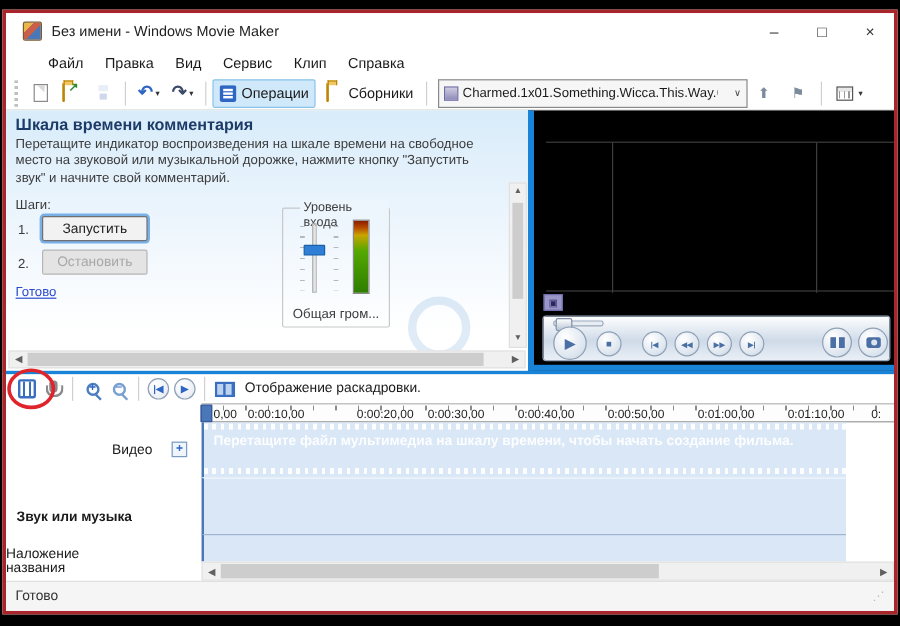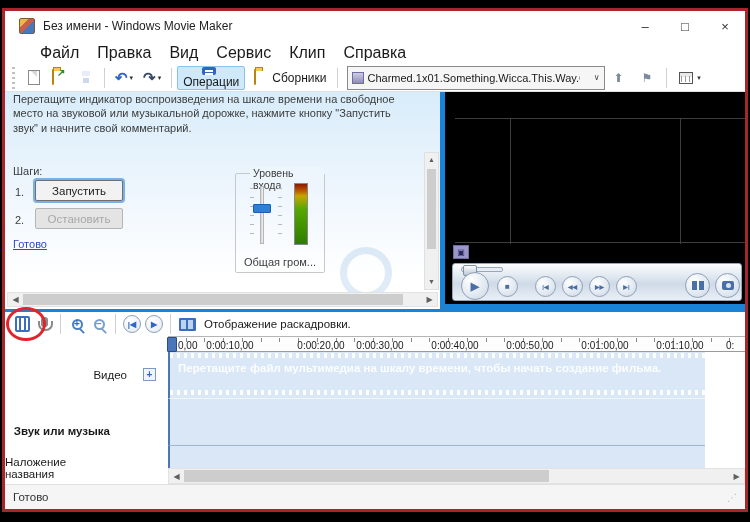--- a/index.html
+++ b/index.html
@@ -13,27 +13,27 @@
   .titlebar { left:0; top:0; width:740px; height:30px; background:#fff; display:flex; align-items:center; }
   .app-icon { width:16px; height:16px; margin:0 8px 0 14px;
               background:linear-gradient(135deg,#e8b84a 0 30%,#c95f4a 30% 55%,#4a77b8 55% 100%);
               border:1px solid #7a5a30; border-radius:2px; }
   .title-text { font-size:12px; color:#222; }
   .win-controls { margin-left:auto; display:flex; }
   .win-btn { width:40px; height:30px; display:flex; align-items:center; justify-content:center;
              font-size:13px; color:#333; }
   .menubar { left:0; top:30px; width:740px; height:23px; background:#fff; display:flex;
              align-items:center; padding-left:26px; }
-  .menu-item { font-size:16px; color:#1a1a1a; padding:3px 9px; }
+  .menu-item { font-size:12px; color:#1a1a1a; padding:3px 9px; }
   .grip { width:3px; background:repeating-linear-gradient(#c0c0c0 0 2px, transparent 2px 5px); }
   .toolbar { left:0; top:53px; width:740px; height:28px; background:#fff;
              border-bottom:1px solid #e0e0e0; display:flex; align-items:center; }
   .tsep { width:1px; height:20px; background:#d0d0d0; margin:0 5px; }
   .tbtn { height:24px; display:flex; align-items:center; padding:0 5px; font-size:12px; color:#1a1a1a; }
-  .tbtn.hl { background:#cfe8fa; border:1px solid #88c3ea; border-radius:2px;flex-direction:column; }
+  .tbtn.hl { background:#cfe8fa; border:1px solid #88c3ea; border-radius:2px; }
   .ico16 { width:16px; height:16px; position:relative; display:inline-block; }
   .page-ico { background:#fff; border:1px solid #8a8a8a; width:12px; height:15px; margin:0 2px; }
   .page-ico:before { content:""; position:absolute; right:2px; top:0; border:3px solid #d8d8d8;
                      border-left-color:transparent; border-bottom-color:transparent; }
   .folder-ico { width:15px; height:11px; background:#f3c75f; border:1px solid #b8860b;
                 border-radius:1px; margin-top:4px; position:relative; }
   .folder-ico:before { content:""; position:absolute; left:0; top:-3px; width:6px; height:3px;
                        background:#f3c75f; border:1px solid #b8860b; border-bottom:none; }
   .open-arrow { position:absolute; left:4px; top:-3px; color:#2e8b2e; font-size:10px; font-weight:bold; }
   .floppy-ico { width:14px; height:14px; background:#3a6bc4; border-radius:2px; margin:1px; position:relative; }
@@ -219,20 +219,21 @@
           <span class="gray-ico">⚑</span>
         </div>
     <div class="tsep"></div>
     <div class="tbtn">
       <span class="grid-ico"></span>
       <span class="dd">▾</span>
     </div>
   </div>
 
   <div class="abs pane">
+    <h1>Шкала времени комментария</h1>
     <p>Перетащите индикатор воспроизведения на шкале времени на свободное место на звуковой или музыкальной дорожке, нажмите кнопку "Запустить звук" и начните свой комментарий.</p>
     <div class="abs lbl" style="left:8px; top:73px;">Шаги:</div>
     <div class="abs lbl" style="left:10px; top:94px;">1.</div>
     <div class="abs btn" style="left:30px; top:88px;">Запустить</div>
     <div class="abs lbl" style="left:10px; top:122px;">2.</div>
     <div class="abs btn disabled" style="left:30px; top:116px;">Остановить</div>
     <a class="abs link" style="left:8px; top:146px;">Готово</a>
 
     <div class="abs groupbox" style="left:230px; top:81px; width:90px; height:100px;">
       <span class="grouplabel">Уровень входа</span>

